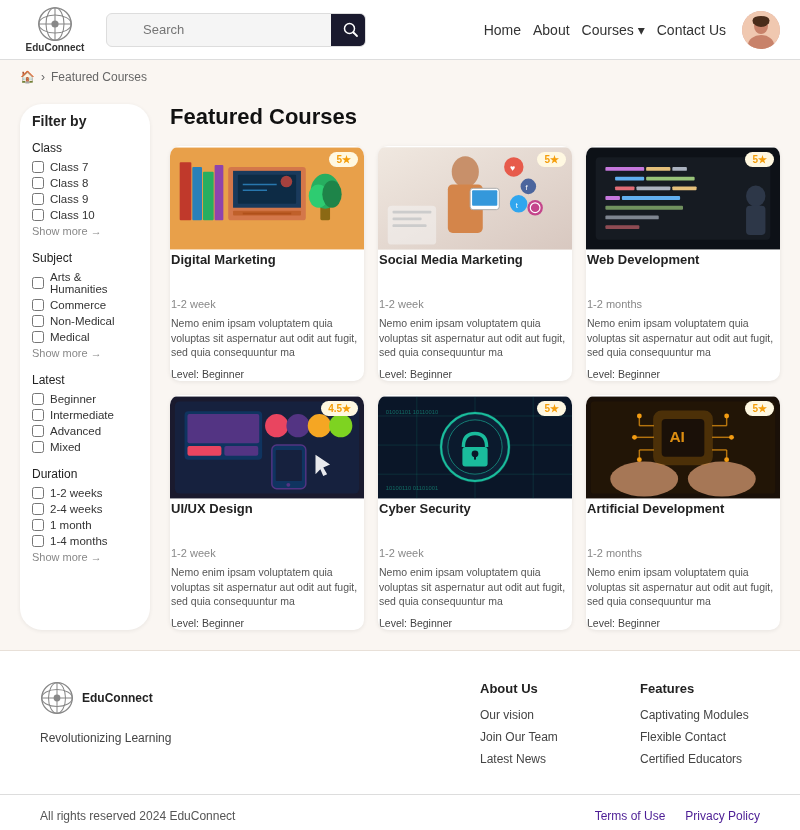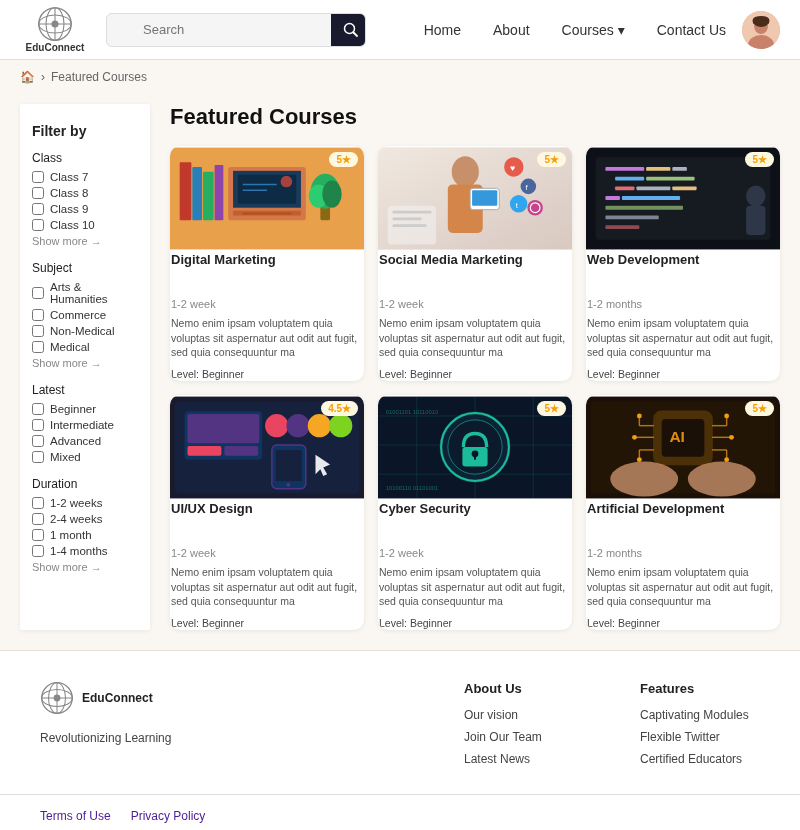--- a/index.html
+++ b/index.html
@@ -49,21 +49,21 @@
       border: none;
       padding: 8px 12px;
       cursor: pointer;
       color: #fff;
       display: flex;
       align-items: center;
     }
     .nav {
       display: flex;
       align-items: center;
-      gap: 32px;
+      gap: 12px;
       margin-left: auto;
     }
     .nav a {
       text-decoration: none;
       color: #333;
       font-size: 14px;
       cursor: pointer;
     }
     .courses-nav {
       display: flex;
@@ -97,22 +97,22 @@
       padding: 10px 20px 20px;
       gap: 20px;
       background: #faf6f2;
     }
 
     
     .sidebar {
       min-width: 130px;
       max-width: 130px;
       background: #fff;
-      border-radius: 2px;
-      padding: 19px 12px;
+      border-radius: 22px;
+      padding: 9px 12px;
       box-shadow: 0 1px 4px rgba(0,0,0,0.07);
     }
     .sidebar-title {
       font-weight: bold;
       font-size: 14px;
       margin-bottom: 12px;
     }
     .filter-group { margin-bottom: 14px; }
     .filter-group-title {
       font-weight: normal;
@@ -218,21 +218,21 @@
       gap: 8px;
     }
     .footer-brand-row {
       display: flex;
       align-items: center;
       gap: 8px;
     }
     .footer-tagline { font-size: 12px; color: #444; margin-top: 8px; }
     .footer-cols {
       display: flex;
-      gap: 56px;
+      gap: 40px;
       margin-left: auto;
     }
     .footer-col { min-width: 120px; }
     .footer-col-title {
       font-weight: bold;
       font-size: 13px;
       margin-bottom: 12px;
     }
     .footer-link {
       display: block;
@@ -607,25 +607,26 @@
     <div class="footer-cols">
       <div class="footer-col">
         <div class="footer-col-title">About Us</div>
         <a class="footer-link">Our vision</a>
         <a class="footer-link">Join Our Team</a>
         <a class="footer-link">Latest News</a>
       </div>
       <div class="footer-col">
         <div class="footer-col-title">Features</div>
         <a class="footer-link">Captivating Modules</a>
-        <a class="footer-link">Flexible Twitter</a>
+        <a class="footer-link">Flexible Contact</a>
         <a class="footer-link">Certified Educators</a>
       </div>
     </div>
   </div>
 
   <div class="footer-bottom">
+    <span>All rights reserved 2024 EduConnect</span>
     <div class="footer-bottom-links">
       <a class="footer-bottom-link">Terms of Use</a>
       <a class="footer-bottom-link">Privacy Policy</a>
     </div>
   </div>
 </footer>
 
 </body></html>

